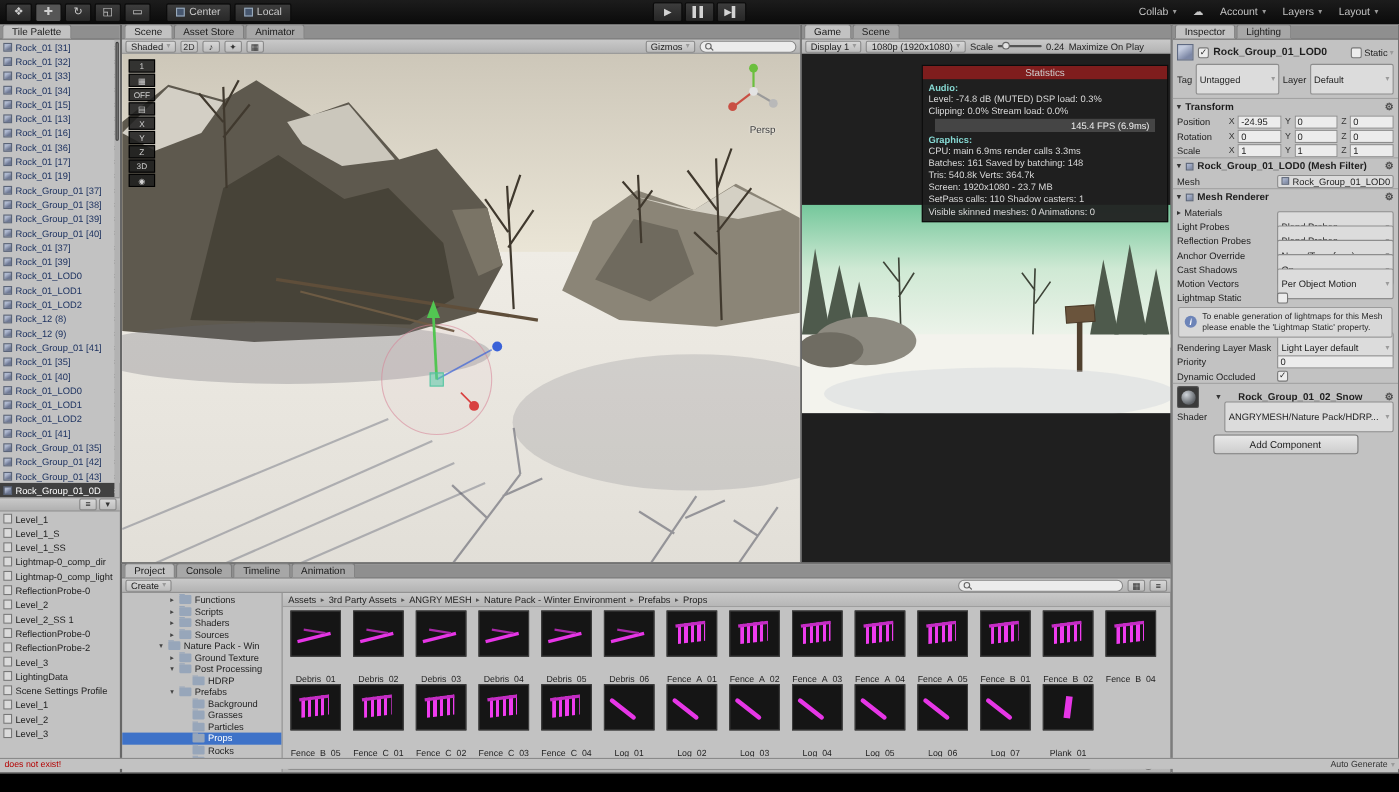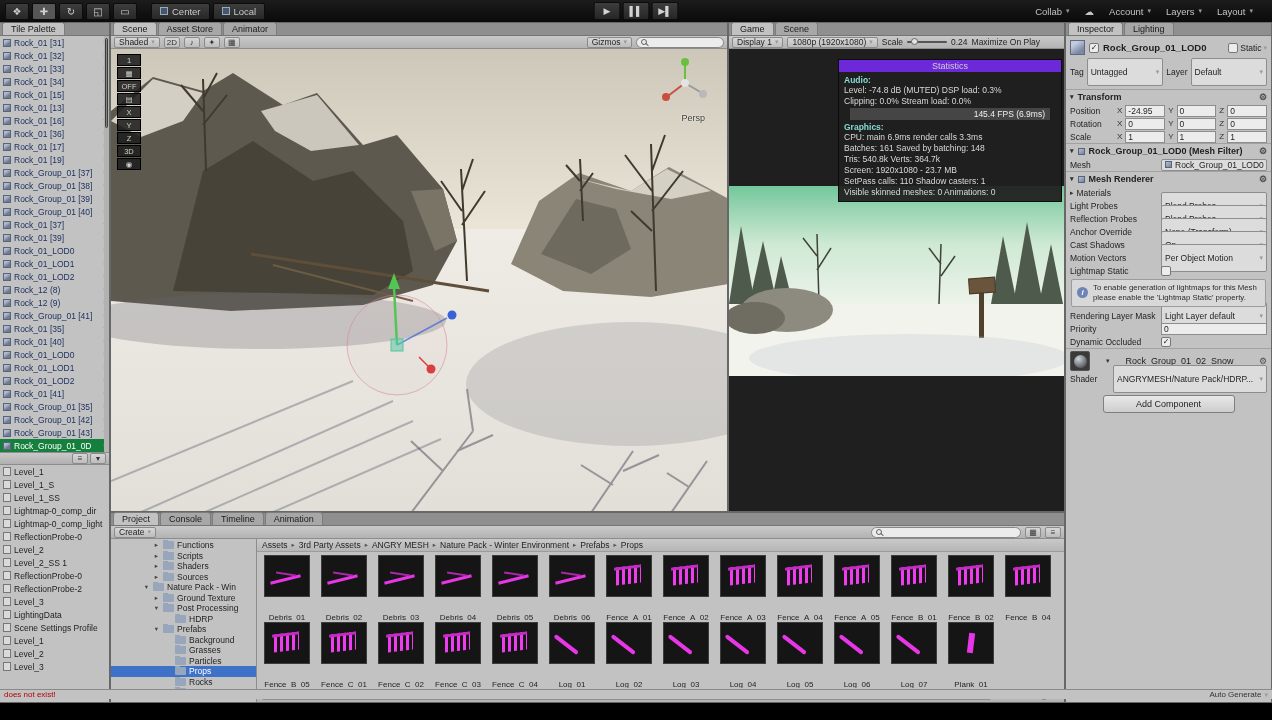--- a/index.html
+++ b/index.html
@@ -28,21 +28,21 @@
   .minidd{height:11px;display:flex;align-items:center;gap:3px;background:linear-gradient(#d7d7d7,#bdbdbd);border:1px solid #8a8a8a;border-radius:2px;padding:0 4px;font-size:8.5px}
   .icobtn{width:16px;height:11px;display:flex;align-items:center;justify-content:center;background:linear-gradient(#d7d7d7,#bdbdbd);border:1px solid #8a8a8a;border-radius:2px;font-size:8px;color:#333}
   .search{width:88px;height:11px;background:#ececec;border:1px solid #868686;border-radius:6px;display:flex;align-items:center;padding:0 4px;gap:3px}
   .mag{width:6px;height:6px;border:1px solid #666;border-radius:50%;position:relative;flex-shrink:0}
   .mag::after{content:"";position:absolute;width:4px;height:1px;background:#666;transform:rotate(45deg);right:-3px;bottom:-1px}
 
   
   .left-panel{left:0;top:22px;width:110px;height:681px;border-left:none;display:flex;flex-direction:column;overflow:hidden}
   .hlist{height:416px;overflow:hidden;position:relative}
   .hrow{height:13px;display:flex;align-items:center;gap:3px;padding:0 3px;font-size:8.5px;color:#1d3260;white-space:nowrap;overflow:hidden}
-  .hrow.selected{background:#15803d;color:#fff}
+  .hrow.selected{background:#404040;color:#fff}
   .cubeico-s{width:8px;height:8px;background:linear-gradient(145deg,#aeb8cf 30%,#6f7florida994 70%);background:linear-gradient(145deg,#aeb8cf 30%,#6f7994 70%);border:1px solid #5a6478;flex-shrink:0}
   .hrow .chev{margin-left:auto;color:#5a5a5a;font-size:8px}
   .hrow.selected .chev{color:#dcdcdc}
   .leftmini{height:13px;background:linear-gradient(#c9c9c9,#b0b0b0);border-top:1px solid #8d8d8d;border-bottom:1px solid #8d8d8d;display:flex;align-items:center;justify-content:flex-end;gap:2px;padding:0 3px}
   .hlist2{flex:1;overflow:hidden}
   .hrow2{height:13px;display:flex;align-items:center;gap:3px;padding:0 3px;font-size:8.5px;color:#222;white-space:nowrap;overflow:hidden}
   .fileico{width:8px;height:9px;background:#dadada;border:1px solid #777;flex-shrink:0}
   .vscroll{position:absolute;right:0;top:0;width:5px;height:100%;background:#b2b2b2}
   .vscroll .thumb{position:absolute;top:2px;left:1px;width:3px;height:90px;background:#838383;border-radius:2px}
 
@@ -52,21 +52,21 @@
   .overlaycol{position:absolute;left:6px;top:5px;display:flex;flex-direction:column;gap:1px;z-index:5}
   .ovbtn{width:24px;height:12px;background:rgba(30,30,30,.88);border:1px solid #000;color:#d0d0d0;font-size:7.5px;display:flex;align-items:center;justify-content:center}
   .persp{position:absolute;right:22px;top:64px;font-size:9px;color:#3a3a3a;z-index:5;text-shadow:0 0 2px #fff}
   .axisgizmo{position:absolute;right:14px;top:6px;z-index:5}
 
   
   .game-panel{left:728px;top:22px;width:337px;height:490px;display:flex;flex-direction:column}
   .gamecontent{position:relative;flex:1;background:#1f1f1f;overflow:hidden}
   .gameframe{position:absolute;left:0;top:137px;width:337px;height:190px;overflow:hidden}
   .stats{position:absolute;top:10px;right:2px;width:224px;background:rgba(32,32,32,.94);border:1px solid #0c0c0c;color:#d9d9d9;font-size:8.5px;padding:0 0 3px;z-index:6}
-  .stats-title{text-align:center;font-size:9px;color:#cfcfcf;background:#6d28d9;height:12px;line-height:12px;margin-bottom:2px}
+  .stats-title{text-align:center;font-size:9px;color:#cfcfcf;background:#7f1d1d;height:12px;line-height:12px;margin-bottom:2px}
   .stats .sec{color:#86d9d3;padding:1px 5px 0;font-weight:bold}
   .stats .ln{padding:0 5px;line-height:11px;white-space:nowrap;overflow:hidden}
   .fpsrow{display:flex;justify-content:flex-end;background:#454545;color:#f0f0f0;padding:0 5px;line-height:12px;margin:1px 11px}
 
   
   .inspector{left:1065px;top:22px;width:207px;height:681px;overflow:hidden}
   .ihead{display:flex;align-items:center;gap:4px;padding:4px 4px 3px;height:22px}
   .cubeico{width:15px;height:15px;background:linear-gradient(145deg,#c3cbde 25%,#7d88a6 75%);border:1px solid #5f6a82;flex-shrink:0}
   .cb{width:10px;height:10px;background:#ececec;border:1px solid #767676;border-radius:2px;font-size:8px;line-height:8px;text-align:center;color:#222;flex-shrink:0}
   .iname{font-weight:bold;font-size:9.5px;flex:1;white-space:nowrap;overflow:hidden}
@@ -81,21 +81,21 @@
   .ilabel{width:88px;flex-shrink:0;white-space:nowrap;overflow:hidden}
   .axl{font-size:8px;color:#333;flex-shrink:0}
   .numf{flex:1;min-width:0;background:#ececec;border:1px solid #8d8d8d;height:12px;padding:0 2px;font-size:8.5px;display:flex;align-items:center;overflow:hidden}
   .objf{flex:1;min-width:0;background:#dcdcdc;border:1px solid #8d8d8d;border-radius:2px;height:12px;display:flex;align-items:center;gap:3px;padding:0 3px;font-size:8.5px;white-space:nowrap;overflow:hidden}
   .minicube{width:7px;height:7px;background:linear-gradient(145deg,#b5bfd6,#77829e);border:1px solid #5a6478;flex-shrink:0}
   .picker{margin-left:auto;font-size:8px;color:#444;flex-shrink:0}
   .ibox{margin:2px 5px;background:#d8d8d8;border:1px solid #9b9b9b;border-radius:2px;padding:3px 4px 3px 21px;font-size:7.8px;line-height:1.3;position:relative;color:#2b2b2b}
   .ibox::before{content:"i";position:absolute;left:5px;top:7px;width:11px;height:11px;background:#6d84b8;color:#fff;border-radius:50%;font-size:8px;line-height:11px;text-align:center;font-style:italic;font-weight:bold}
   .matthumb{width:20px;height:20px;background:#3a3a3a;border:1px solid #555;border-radius:2px;position:relative;flex-shrink:0}
   .matthumb::after{content:"";position:absolute;left:3px;top:3px;width:13px;height:13px;border-radius:50%;background:radial-gradient(circle at 35% 30%,#cfd4da,#5f6368 70%)}
-  .mathead{display:flex;align-items:center;gap:16px;height:24px;padding:0 4px;border-top:1px solid #a2a2a2;font-weight:normal;font-size:9px}
+  .mathead{display:flex;align-items:center;gap:16px;height:24px;padding:0 4px;border-top:1px solid #a2a2a2;font-weight:bold;font-size:9px}
   .addc{display:block;margin:10px auto;width:132px;height:18px;background:linear-gradient(#e8e8e8,#cdcdcd);border:1px solid #7f7f7f;border-radius:3px;font-size:9px;color:#222;text-align:center;line-height:16px;font-family:"Liberation Sans",sans-serif;cursor:pointer}
 
   
   .project{left:110px;top:512px;width:955px;height:191px;display:flex;flex-direction:column}
   .pbody{flex:1;display:flex;overflow:hidden}
   .ptree{width:146px;border-right:1px solid #8d8d8d;overflow:hidden;padding-top:1px}
   .trow{height:10.5px;display:flex;align-items:center;gap:3px;font-size:8.5px;white-space:nowrap;overflow:hidden;color:#1f1f1f}
   .trow.selected{background:#3e72c8;color:#fff}
   .trow .arr{width:7px;font-size:6.5px;color:#444;text-align:center;flex-shrink:0}
   .trow.selected .arr{color:#e8e8e8}

